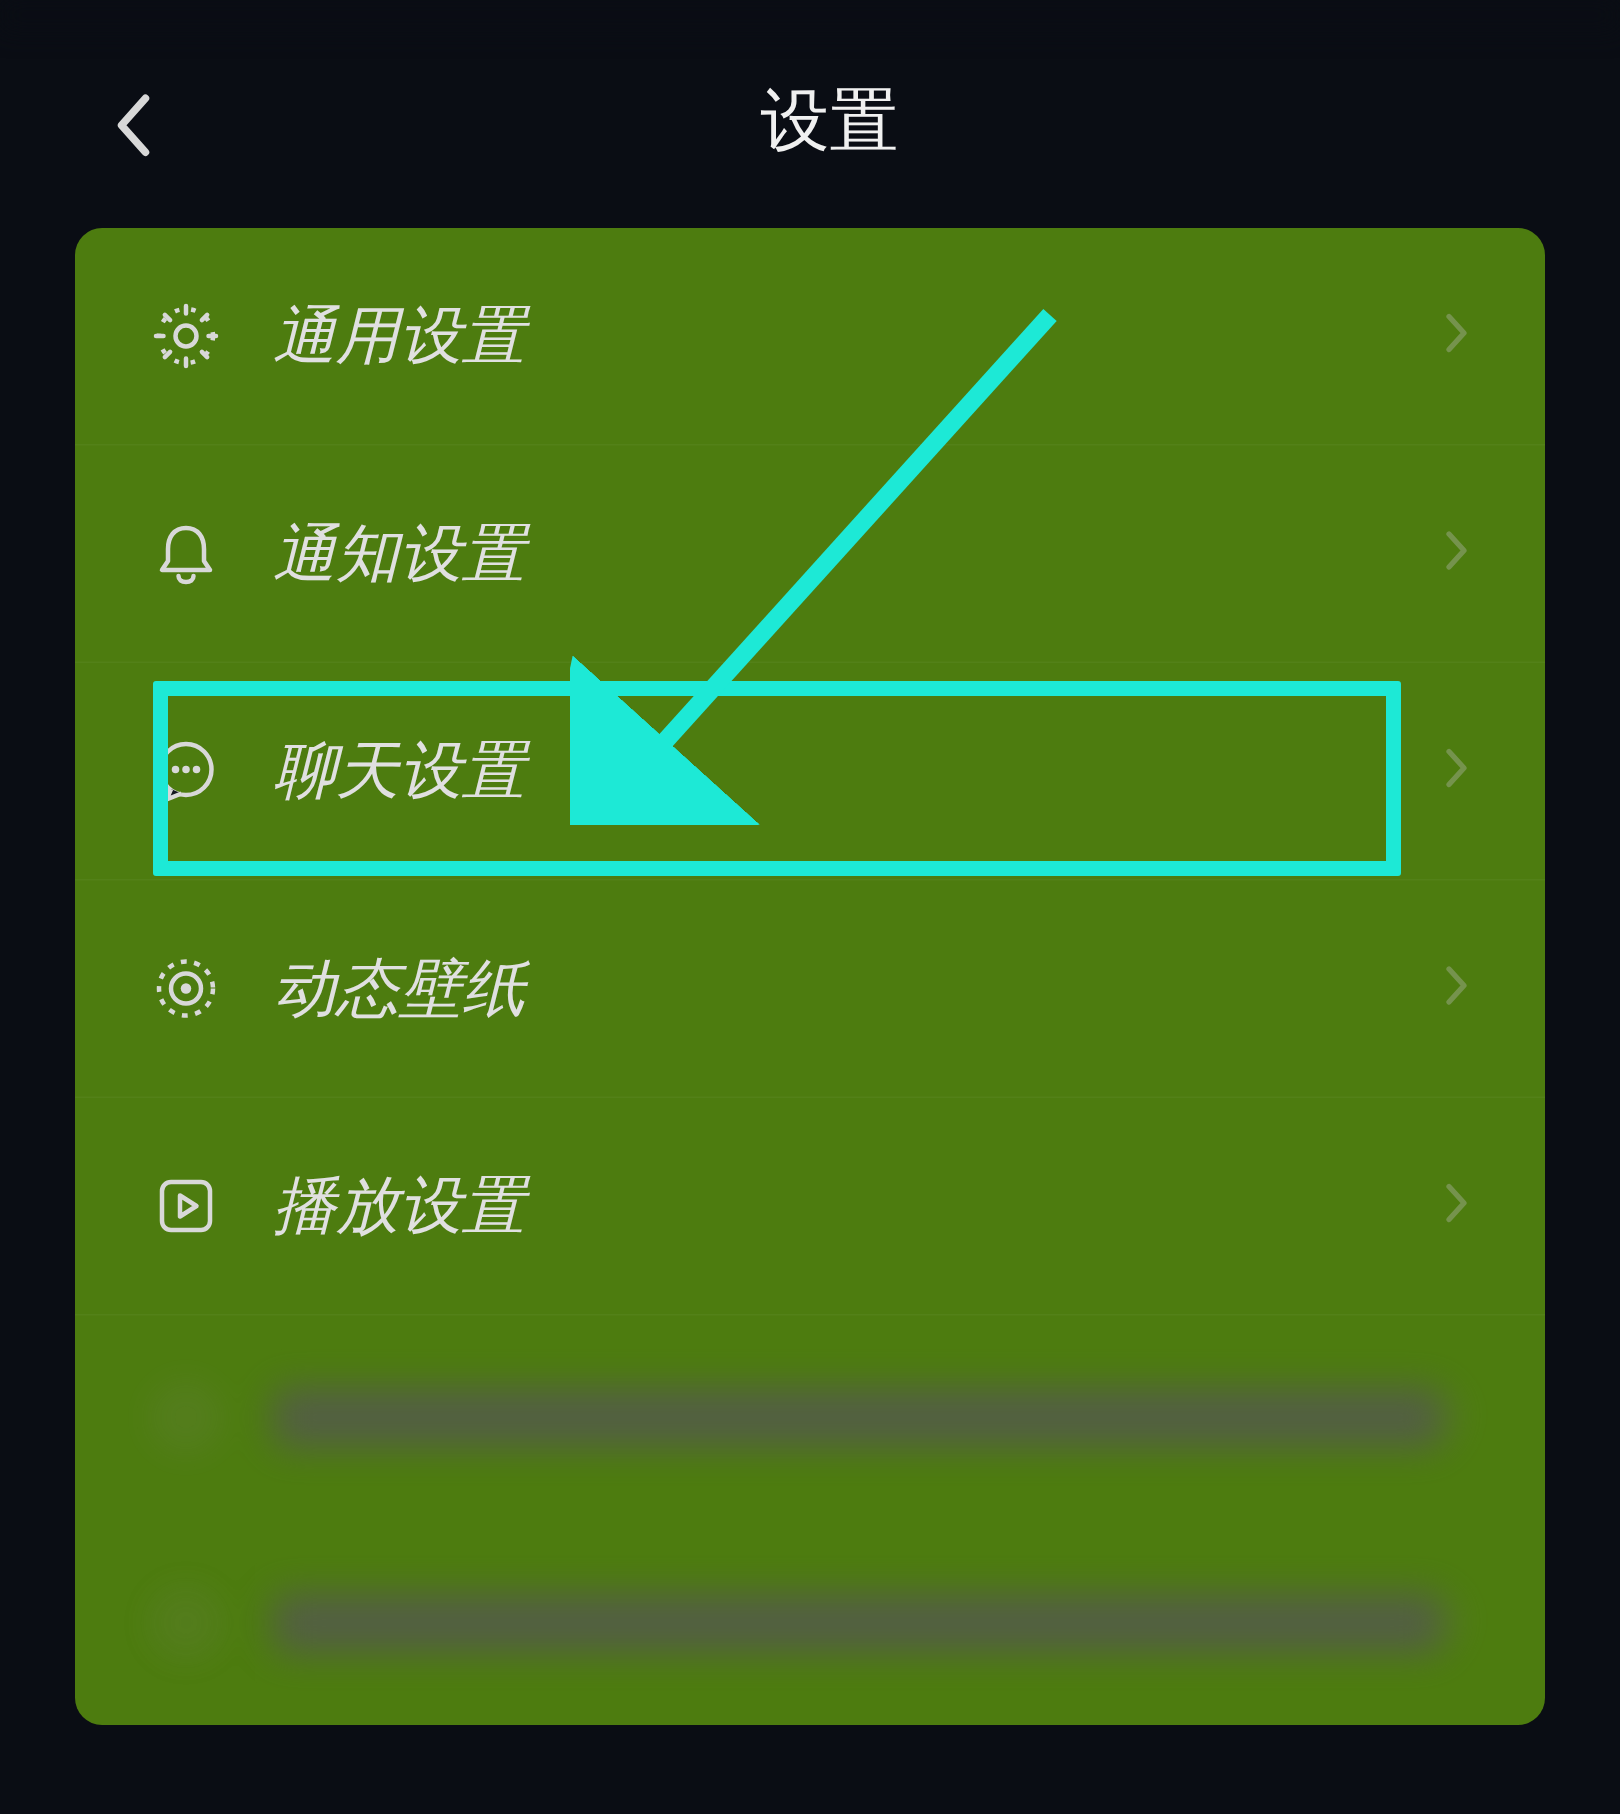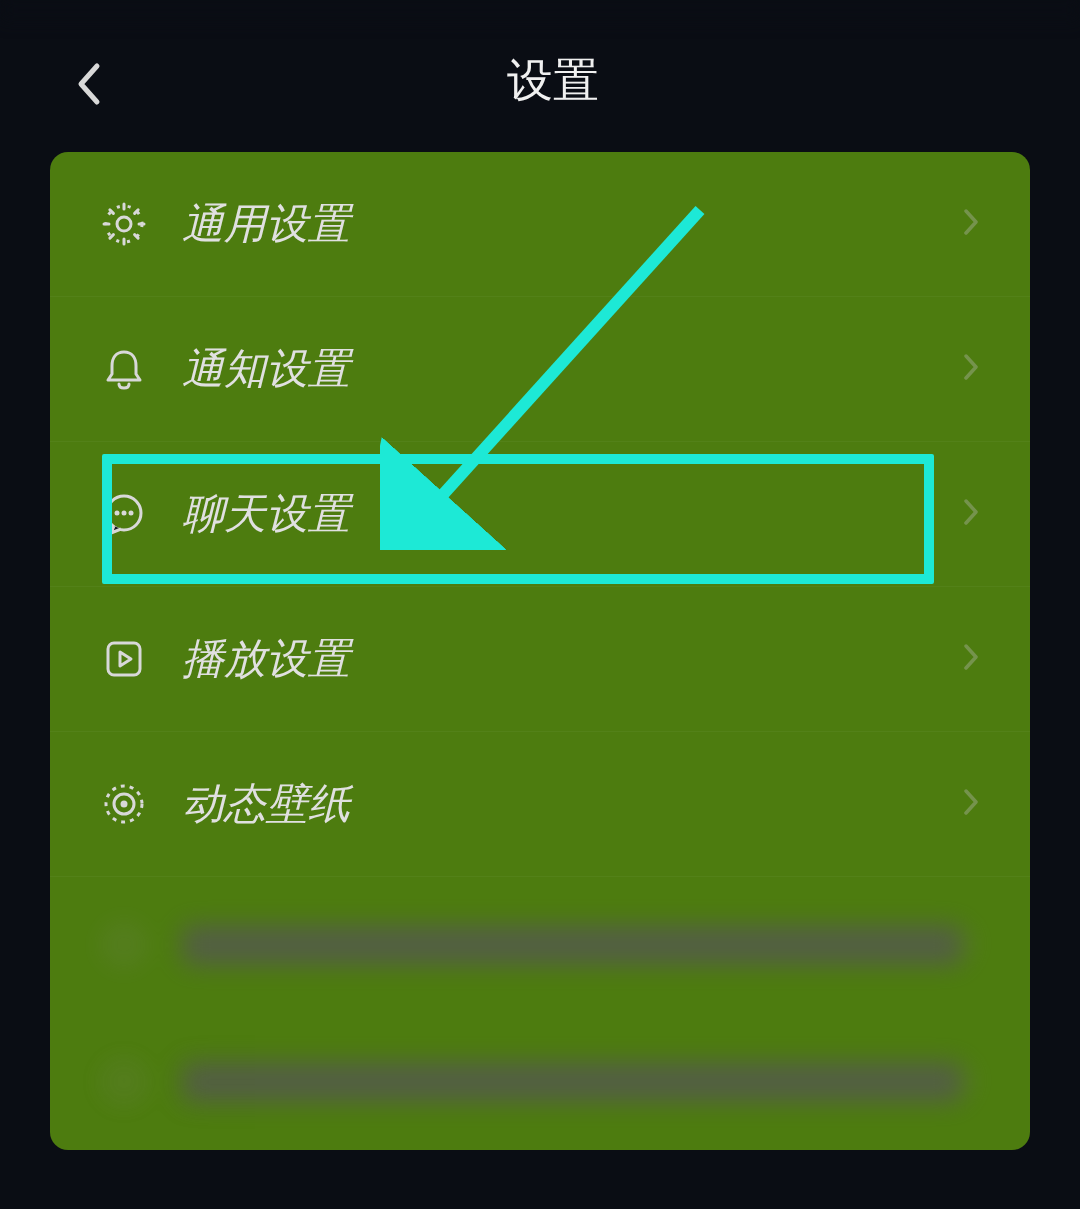--- a/index.html
+++ b/index.html
@@ -148,41 +148,41 @@
     <span class="item-chevron">
       <svg width="18" height="30" viewBox="0 0 18 30" fill="none">
           <path d="M4 4 L14 15 L4 26" stroke="#c0c0c0" stroke-width="3.5" stroke-linecap="round" stroke-linejoin="round"></path>
         </svg>
     </span>
   </div>
 
   <div class="list-item">
     <span class="item-icon">
       <svg width="46" height="46" viewBox="0 0 46 46" fill="none">
-        <rect x="7" y="7" width="32" height="32" rx="6" stroke="#d8d8d8" stroke-width="3"></rect>
-        <path d="M19 16 L30 23 L19 30 Z" stroke="#d8d8d8" stroke-width="3" stroke-linejoin="round"></path>
-      </svg>
-    </span>
-    <span class="item-label">播放设置</span>
-    <span class="item-chevron">
-      <svg width="18" height="30" viewBox="0 0 18 30" fill="none">
-          <path d="M4 4 L14 15 L4 26" stroke="#c0c0c0" stroke-width="3.5" stroke-linecap="round" stroke-linejoin="round"></path>
-        </svg>
-    </span>
-  </div>
-
-  <div class="list-item">
-    <span class="item-icon">
-      <svg width="46" height="46" viewBox="0 0 46 46" fill="none">
         <circle cx="23" cy="23" r="18" stroke="#d8d8d8" stroke-width="3" stroke-dasharray="4 5"></circle>
         <circle cx="23" cy="23" r="10" stroke="#d8d8d8" stroke-width="3"></circle>
         <circle cx="23" cy="23" r="3.5" fill="#d8d8d8"></circle>
       </svg>
     </span>
     <span class="item-label">动态壁纸</span>
+    <span class="item-chevron">
+      <svg width="18" height="30" viewBox="0 0 18 30" fill="none">
+          <path d="M4 4 L14 15 L4 26" stroke="#c0c0c0" stroke-width="3.5" stroke-linecap="round" stroke-linejoin="round"></path>
+        </svg>
+    </span>
+  </div>
+
+  <div class="list-item">
+    <span class="item-icon">
+      <svg width="46" height="46" viewBox="0 0 46 46" fill="none">
+        <rect x="7" y="7" width="32" height="32" rx="6" stroke="#d8d8d8" stroke-width="3"></rect>
+        <path d="M19 16 L30 23 L19 30 Z" stroke="#d8d8d8" stroke-width="3" stroke-linejoin="round"></path>
+      </svg>
+    </span>
+    <span class="item-label">播放设置</span>
     <span class="item-chevron">
       <svg width="18" height="30" viewBox="0 0 18 30" fill="none">
           <path d="M4 4 L14 15 L4 26" stroke="#c0c0c0" stroke-width="3.5" stroke-linecap="round" stroke-linejoin="round"></path>
         </svg>
     </span>
   </div>
 
   <div class="list-item blurred">
     <span class="item-icon">
       <svg width="46" height="46" viewBox="0 0 46 46">

